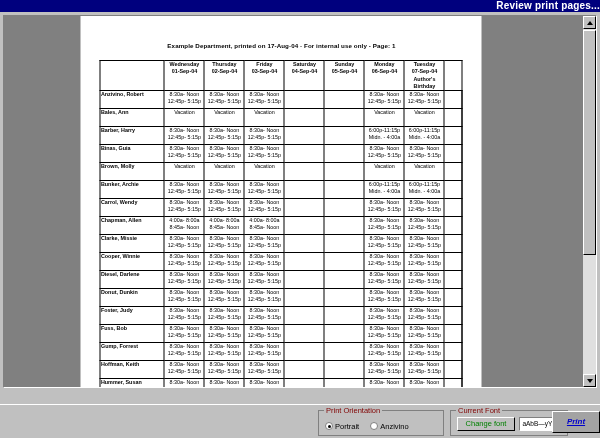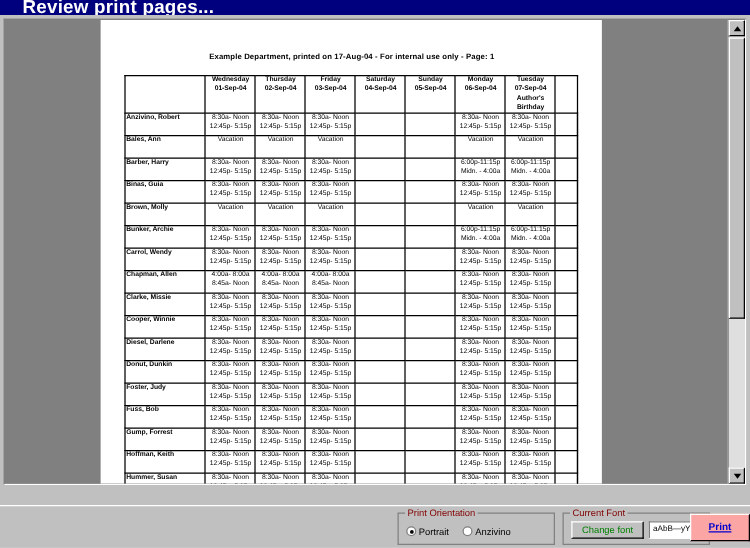--- a/index.html
+++ b/index.html
@@ -6,22 +6,22 @@
   body{
     width:600px;height:438px;overflow:hidden;
     background:#c0c0c0;
     font-family:"Liberation Sans", sans-serif;
     font-size:11px;color:#000;
   }
   
   #window{position:relative;width:600px;height:438px;background:#c0c0c0;}
   #titlebar{
     height:12px;background:#00007e;color:#fff;
-    font-size:15px;font-weight:bold;line-height:12px;
-    padding-left:18px;letter-spacing:.2px;overflow:hidden;white-space:nowrap;
+    font-size:10px;font-weight:bold;line-height:12px;
+    padding-left:1px;letter-spacing:.2px;overflow:hidden;white-space:nowrap;text-align:right;
   }
   
   #preview-outer{
     position:absolute;left:3px;top:15px;width:594px;height:373px;
     background:#808080;
     border-top:1px solid #808080;border-left:1px solid #808080;
     border-right:1px solid #fff;border-bottom:1px solid #fff;
     box-sizing:border-box;overflow:hidden;
   }
   #preview-inner{position:absolute;left:0;top:0;right:14px;bottom:0;background:#808080;overflow:hidden;}
@@ -128,21 +128,21 @@
     box-sizing:border-box;font-size:6.5px;line-height:12px;text-align:center;overflow:hidden;
   }
   .actionbtn{
     position:absolute;top:6px;width:48px;height:22px;
     font-size:8px;font-weight:bold;text-align:center;line-height:20px;
     border-top:1px solid #fff;border-left:1px solid #fff;
     border-right:1px solid #000;border-bottom:1px solid #000;
     box-sizing:border-box;cursor:pointer;
   }
   #cancel-btn{left:500px;background:#ffcccc;color:#ff0000;}
-  #print-btn{left:552px;background:#fca5a5;color:#0000cc;}
+  #print-btn{left:552px;background:#a3a3a3;color:#0000cc;font-style:italic;}
   #print-btn span{text-decoration:underline;}
 </style>
 </head>
 <body>
 
 <div id="window">
 
   <div id="titlebar">Review print pages...</div>
 
   <div id="preview-outer">

